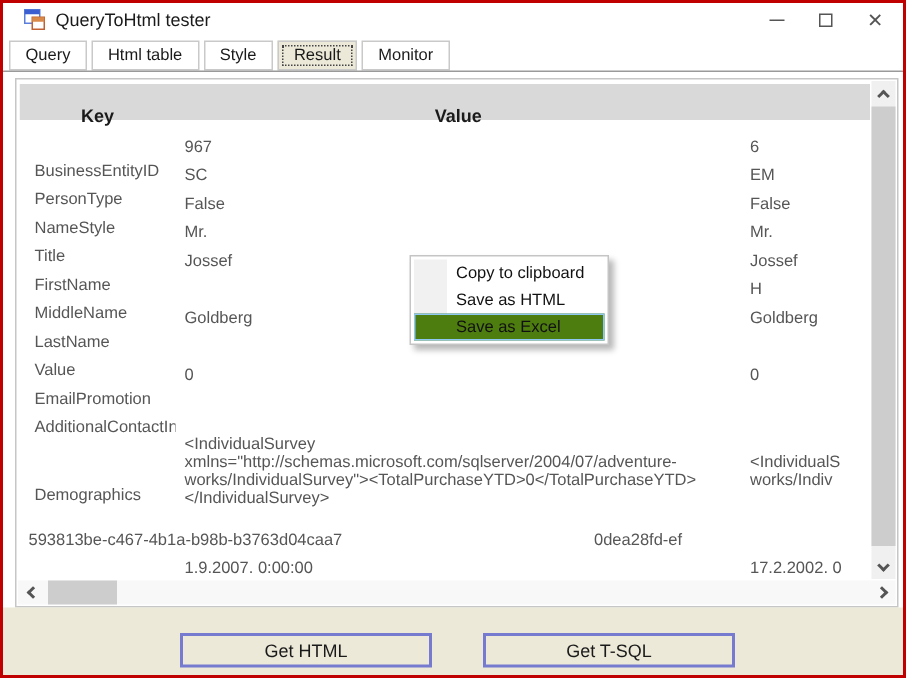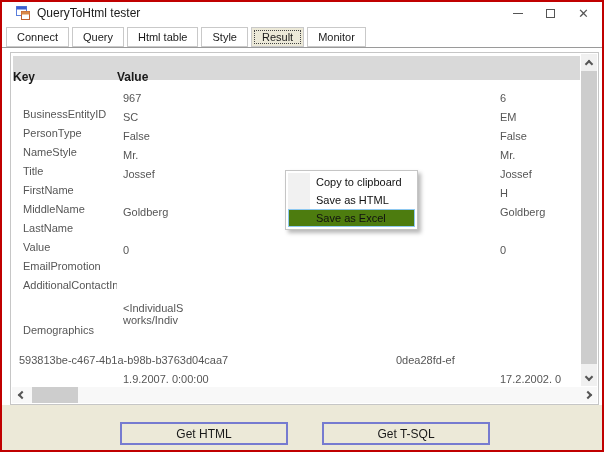--- a/index.html
+++ b/index.html
@@ -25,21 +25,21 @@
     font-size:11px; color:#1a1a1a; padding:0 10px; height:20px; line-height:18px;
   }
   .tab.active {
     background:#ece9d8; outline:1px dotted #444; outline-offset:-4px; font-weight:normal;
   }
   .tabline { position:absolute; top:45px; left:0; right:0; height:1px; background:#9a9a9a; }
   
   .datapanel { position:absolute; left:8px; top:50px; width:589px; height:353px; border:1px solid #c6c6c6; background:#fff; }
   .tablewrap { position:absolute; top:3px; left:2px; right:18px; bottom:18px; overflow:hidden; }
   .tbl-header { display:flex; height:24px; background:#d9d9d9; align-items:center; width:801px; }
-  .hcell { font-weight:bold; font-size:12px; color:#1a1a1a; text-align:left;margin-top:18px; }
+  .hcell { font-weight:bold; font-size:12px; color:#1a1a1a; text-align:center;margin-top:18px; }
   .col-key { width:104px; flex:none; }
   .col-v1  { width:377px; flex:none; }
   .col-v2  { width:320px; flex:none; }
   .row { display:flex; height:19px; align-items:center; width:801px; }
   .row.tall { height:72px; }
   .cell { font-size:11px; color:#565656; overflow:hidden; white-space:pre-line; line-height:12px; max-height:100%; }
   .cell.key { padding-left:10px; white-space:nowrap;margin-top:48px; }
   .cell.v1, .cell.v2 { padding-left:6px;margin-top:16px; }
   
   .vscroll { position:absolute; top:1px; right:1px; bottom:18px; width:16px; background:#f0f0f0; }
@@ -47,21 +47,21 @@
   .hscroll { position:absolute; left:1px; right:1px; bottom:1px; height:16px; background:#f8f8f8; }
   .hthumb { position:absolute; top:0; bottom:0; left:20px; width:46px; background:#cdcdcd; }
   .sb-arrow { position:absolute; width:16px; height:16px; display:flex; align-items:center; justify-content:center; }
   .chev { width:6px; height:6px; border:0 solid #555; display:block; }
   .chev.up    { border-left-width:2px; border-top-width:2px; transform:rotate(45deg); margin-top:3px; }
   .chev.down  { border-right-width:2px; border-bottom-width:2px; transform:rotate(45deg); margin-bottom:3px; }
   .chev.left  { border-left-width:2px; border-bottom-width:2px; transform:rotate(45deg); margin-left:3px; }
   .chev.right { border-right-width:2px; border-top-width:2px; transform:rotate(45deg); margin-right:3px; }
   
   .ctxmenu {
-    position:absolute; left:283px; top:168px; width:133px; background:#ffffff;
+    position:absolute; left:271px; top:168px; width:133px; background:#ffffff;
     border:1px solid #c5c5c5; box-shadow:3px 3px 4px rgba(0,0,0,0.28); padding:2px; z-index:50;
   }
   .ctxmenu::before { content:""; position:absolute; left:2px; top:2px; bottom:2px; width:22px; background:#f1f1f1; }
   .menuitem {
     position:relative; height:18px; line-height:17px; font-size:11px; color:#111;
     padding-left:27px; border:1px solid transparent;
   }
   .menuitem.hl { background:#4d7c0f; border:1px solid #8ec8f0; }
   
   .footer { position:absolute; left:0; right:0; top:403px; bottom:0; background:#ece9d8; }
@@ -92,21 +92,20 @@
     <div class="win-btn">
         <span class="glyph-max"></span>
       </div>
     <div class="win-btn">
         <span class="glyph-close">✕</span>
       </div>
   </div>
 </div>
 
 <div class="tabstrip">
-    <div class="tab">Connect</div>
     <div class="tab">Query</div>
     <div class="tab">Html table</div>
     <div class="tab">Style</div>
     <div class="tab active">Result</div>
     <div class="tab">Monitor</div>
   </div>
 <div class="tabline"></div>
 
 <div class="datapanel">
   <div class="tablewrap">
@@ -161,20 +160,22 @@
           <div class="cell v1 col-v1">0</div>
           <div class="cell v2 col-v2">0</div>
         </div>
         <div class="row">
           <div class="cell key col-key">AdditionalContactInfo</div>
           <div class="cell v1 col-v1"></div>
           <div class="cell v2 col-v2"></div>
         </div>
         <div class="row tall">
           <div class="cell key col-key">Demographics</div>
+          <div class="cell v1 col-v1">&lt;IndividualSurvey xmlns="http://schemas.microsoft.com/sqlserver/2004/07/adventure-
+works/IndividualSurvey"&gt;&lt;TotalPurchaseYTD&gt;0&lt;/TotalPurchaseYTD&gt;&lt;/IndividualSurvey&gt;</div>
           <div class="cell v2 col-v2">&lt;IndividualS
 works/Indiv</div>
         </div>
         <div class="row">
           <div class="cell v1 col-v1">593813be-c467-4b1a-b98b-b3763d04caa7</div>
           <div class="cell v2 col-v2">0dea28fd-ef</div>
         </div>
         <div class="row">
           <div class="cell key col-key">ModifiedDate</div>
           <div class="cell v1 col-v1">1.9.2007. 0:00:00</div>

